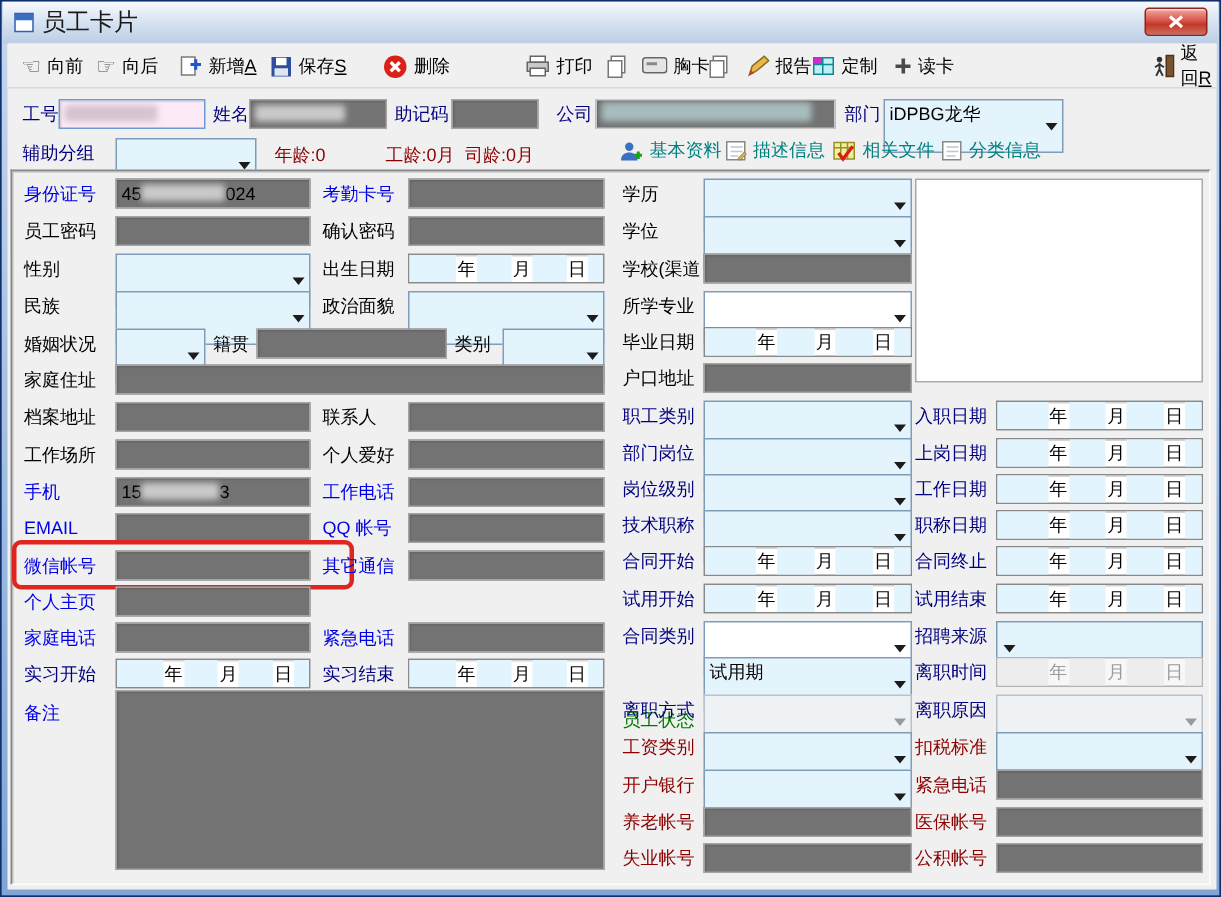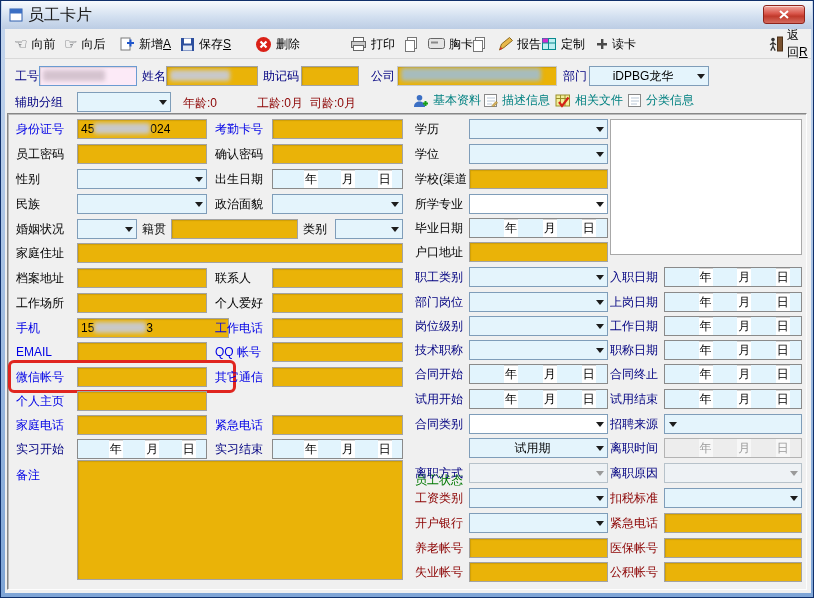--- a/index.html
+++ b/index.html
@@ -12,26 +12,26 @@
   .closebtn{position:absolute;top:4px;right:7px;width:42px;height:19px;border:1px solid #8e241b;border-radius:3px;
     background:linear-gradient(#f0a8a0,#d9554a 45%,#c0392b 60%,#d46a5d);display:flex;align-items:center;justify-content:center;
     box-shadow:inset 0 1px 0 rgba(255,255,255,.55);}
   .client{position:absolute;left:4px;top:28px;width:806px;height:564px;background:#f0f0f0;}
   .toolbar{position:absolute;left:0;top:0;width:100%;height:30px;background:#f0f0f0;border-bottom:1px solid #d9d9d9;}
   .tbtn{position:absolute;top:3px;height:24px;display:flex;align-items:center;gap:4px;padding:0 2px;cursor:default;}
   .hand{font-family:"DejaVu Sans",sans-serif;font-size:15px;color:#41444a;line-height:16px;}
   .hdr{position:absolute;left:0;top:30px;width:100%;height:54px;}
   .lbl{position:absolute;height:14px;line-height:14px;white-space:nowrap;font-size:12px;color:#000;}
   .c-blue{color:#0000e6;} .c-navy{color:#000080;} .c-green{color:#007800;margin-top:32px;} .c-maroon{color:#8b0000;}
-  .txt{position:absolute;height:20px;background:#eab308;border:1px solid #a3a3a3;box-shadow:inset 1px 1px 1px rgba(0,0,0,.12);
+  .txt{position:absolute;height:20px;background:#737373;border:1px solid #a3a3a3;box-shadow:inset 1px 1px 1px rgba(0,0,0,.12);
     font-size:12px;line-height:18px;padding:0 3px;overflow:hidden;white-space:nowrap;}
   .txt.pink{background:#fceaf7;border-color:#6b9bd2;}
   .txt.area{white-space:normal;}
   .blob{display:inline-block;height:11px;border-radius:2px;background:#c9c9c9;filter:blur(2px);vertical-align:-1px;}
-  .dd{position:absolute;height:20px;background:#e4f4fc;border:1px solid #7f9db9;display:flex;text-align:center;}
+  .dd{position:absolute;height:36px;background:#e4f4fc;border:1px solid #7f9db9;display:flex;}
   .dd.white{background:#fff;}
   .dd.dis{background:#eef2f5;border-color:#b7c2ca;color:#9a9a9a;}
   .ddv{flex:1;font-size:12px;line-height:18px;padding-left:3px;overflow:hidden;white-space:nowrap;}
   .dda{width:15px;display:flex;align-items:center;justify-content:center;}
   .dda::after{content:"";border:4px solid transparent;border-top:5px solid #1c1c1c;margin-top:5px;}
   .dd.dis .dda::after{border-top-color:#9a9a9a;}
   .datef{position:absolute;height:20px;background:#fff;border:1px solid #8a8a8a;box-shadow:inset 1px 1px 0 #d4d4d4;
     display:flex;font-size:12px;}
   .ds{background:#e2f4fd;flex:1.5;} .ds.m{flex:1.1;} .ds.e{flex:.5;}
   .du{width:14px;text-align:center;line-height:18px;font-weight:normal;font-style:normal;}
@@ -302,21 +302,21 @@
       <div class="txt" style="left:69px;top:154px;width:130px"></div>
       <span class="lbl" style="left:207px;top:157px">联系人</span>
       <div class="txt" style="left:264px;top:154px;width:131px"></div>
 
       <span class="lbl" style="left:8px;top:182px">工作场所</span>
       <div class="txt" style="left:69px;top:179px;width:130px"></div>
       <span class="lbl" style="left:207px;top:182px">个人爱好</span>
       <div class="txt" style="left:264px;top:179px;width:131px"></div>
 
       <span class="lbl c-blue" style="left:8px;top:207px">手机</span>
-      <div class="txt" style="left:69px;top:204px;width:152px"><span>15</span><span class="blob" style="width:52px"></span><span>3</span></div>
+      <div class="txt" style="left:69px;top:204px;width:130px"><span>15</span><span class="blob" style="width:52px"></span><span>3</span></div>
       <span class="lbl c-blue" style="left:207px;top:207px">工作电话</span>
       <div class="txt" style="left:264px;top:204px;width:131px"></div>
 
       <span class="lbl c-blue" style="left:8px;top:231px">EMAIL</span>
       <div class="txt" style="left:69px;top:228px;width:130px"></div>
       <span class="lbl c-blue" style="left:207px;top:231px">QQ 帐号</span>
       <div class="txt" style="left:264px;top:228px;width:131px"></div>
 
       <span class="lbl c-blue" style="left:8px;top:256px">微信帐号</span>
       <div class="txt" style="left:69px;top:253px;width:130px"></div>

